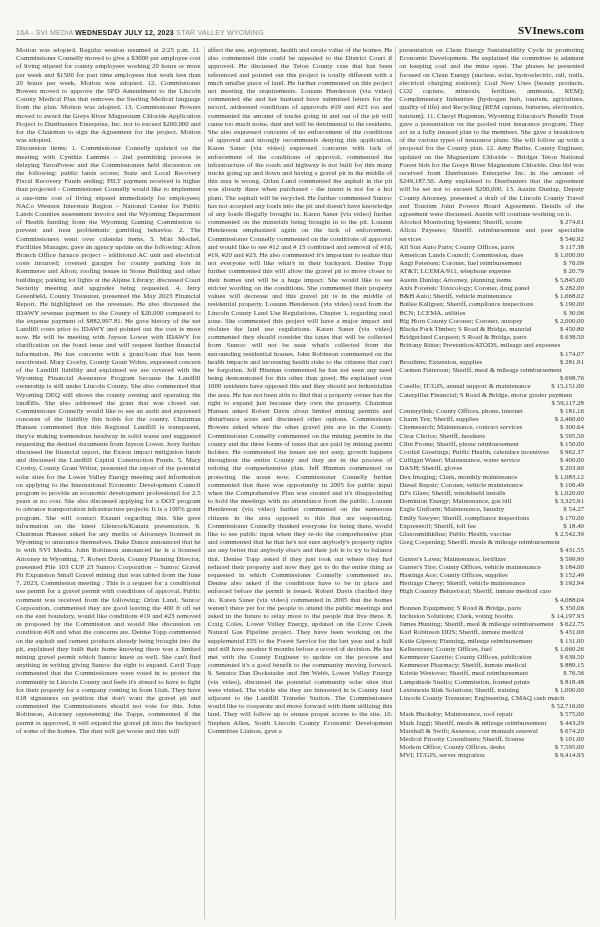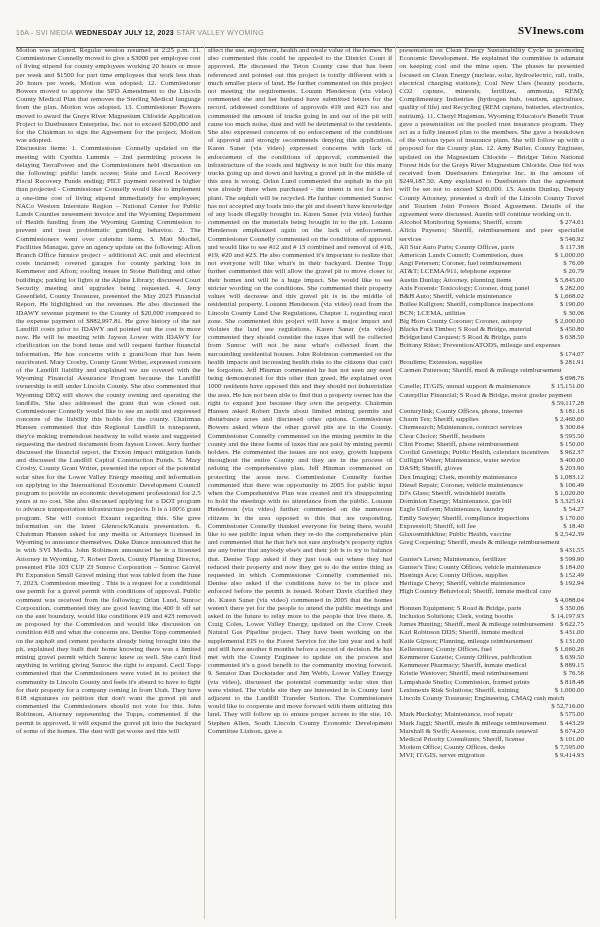--- a/index.html
+++ b/index.html
@@ -5,21 +5,21 @@
 <style>
   html,body{margin:0;padding:0;background:#eceae6;}
   .page{
     position:relative;width:600px;height:927px;margin:0 auto;
     background:#f8f7f4;overflow:hidden;
     font-family:"Liberation Serif","DejaVu Serif",serif;color:#37342f;
   }
   .masthead{
     position:absolute;top:24px;left:16px;right:16px;
     display:flex;justify-content:space-between;align-items:flex-end;
-    border-bottom:1px solid #58554f;padding-bottom:11px;
+    border-bottom:1px solid #58554f;padding-bottom:3px;
   }
   .masthead-info{
     font-family:"Liberation Sans","DejaVu Sans",sans-serif;
     font-size:7px;letter-spacing:.25px;color:#8d8982;white-space:nowrap;
   }
   .masthead-info .date{color:#1c1a17;font-weight:bold;}
   .website{
     font-family:"Liberation Serif","DejaVu Serif",serif;
     font-weight:bold;font-size:11px;color:#14120f;letter-spacing:.2px;
   }

